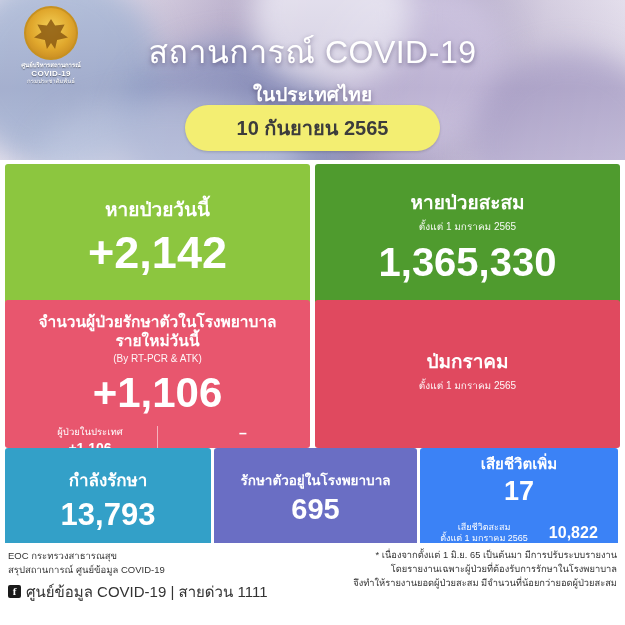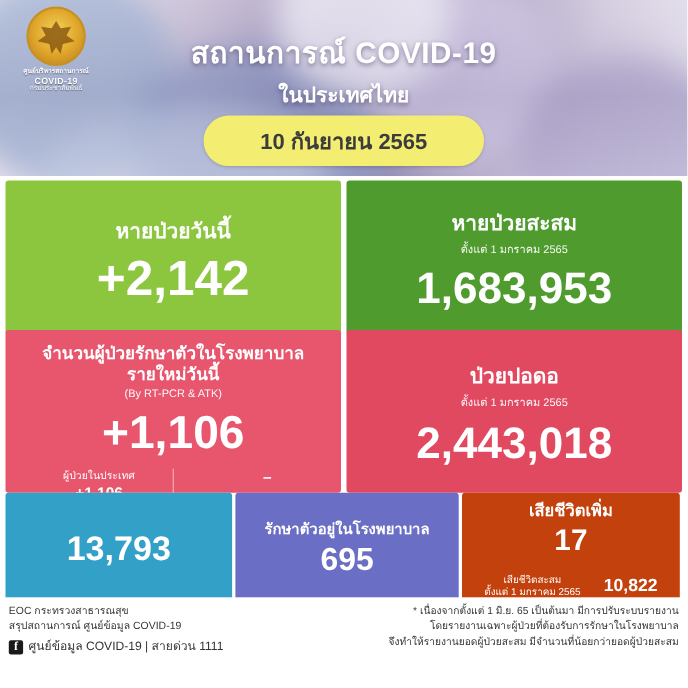--- a/index.html
+++ b/index.html
@@ -59,21 +59,21 @@
   }
   .emblem-t1 { font-size: 6px; color: #ffffff; margin-top: 2px; line-height: 1.15; font-weight: bold; text-shadow: 0 1px 1px rgba(0,0,0,.45); }
   .emblem-t2 { font-size: 8px; color: #ffffff; font-weight: bold; letter-spacing: .3px; text-shadow: 0 1px 1px rgba(0,0,0,.45); }
   .emblem-t3 { font-size: 6px; color: #ffffff; line-height: 1.2; text-shadow: 0 1px 1px rgba(0,0,0,.45); }
 
   .hdr-title {
     position: absolute; left: 0; right: 0; top: 26px;
     text-align: center; z-index: 4;
   }
   .hdr-title .l1 {
-    font-size: 27px; font-weight: bold; color: #ffffff;
+    font-size: 32px; font-weight: normal; color: #ffffff;
     letter-spacing: .5px;
     text-shadow: 0 2px 5px rgba(60,50,90,.55);
   }
   .hdr-title .l2 {
     font-size: 19px; font-weight: bold; color: #ffffff;
     margin-top: 2px;
     text-shadow: 0 2px 5px rgba(60,50,90,.55);
   }
   .date-pill {
     position: absolute; left: 50%; transform: translateX(-50%);
@@ -172,21 +172,21 @@
     margin: 0 3px 3px 0;
     border-radius: 3px;
     display: flex; flex-direction: column;
     align-items: center; justify-content: center;
   }
   .pneumonia .c-title { font-size: 13.5px; line-height: 1.3; text-align: center; }
   .pneumonia .c-big { font-size: 29px; margin-top: 5px; }
 
   .deaths {
     width: 198px; height: 100px;
-    background: #c2410c;
+    background: #3b82f6;
     margin: 0 5px 3px 0;
     border-radius: 3px;
     display: flex; flex-direction: column;
     align-items: center; justify-content: center;
   }
   .deaths .c-title { font-size: 15px; }
   .deaths .c-big { font-size: 27px; margin-top: 2px; }
   .deaths-total-row { display: flex; align-items: center; justify-content: center; gap: 21px; margin-top: 17px; }
   .deaths-total-row .lbl { font-size: 9px; color: #ffffff; line-height: 1.25; text-align: center; }
   .deaths-total-row .val { font-size: 16px; font-weight: bold; color: #ffffff; }
@@ -200,21 +200,21 @@
     padding: 6px 8px 4px 8px;
   }
   .f-left { font-size: 9.5px; color: #333333; line-height: 1.45; }
   .f-social { display: flex; align-items: center; gap: 5px; margin-top: 4px; }
   .fb-icon {
     width: 13px; height: 13px; border-radius: 2px;
     background: #1a1a1a; color: #ffffff;
     font-size: 11px; font-weight: bold; line-height: 13px;
     text-align: center; font-family: "Liberation Serif", serif;
   }
-  .f-social-text { font-size: 11px; color: #333333; }
+  .f-social-text { font-size: 15px; color: #333333; }
   .f-right { font-size: 9.3px; color: #333333; line-height: 1.5; text-align: right; max-width: 330px; }
 </style>
 </head>
 <body>
 
 <div id="page">
 
   <div class="header">
     <div class="hdr-blob hdr-b1"></div>
     <div class="hdr-blob hdr-b2"></div>
@@ -242,21 +242,21 @@
   <div class="grid">
 
     <div class="row r1">
       <div class="cell recovered-today">
         <div class="c-title">หายป่วยวันนี้</div>
         <div class="c-big">+2,142</div>
       </div>
       <div class="cell recovered-total">
         <div class="c-title">หายป่วยสะสม</div>
         <div class="c-sub">ตั้งแต่ 1 มกราคม 2565</div>
-        <div class="c-big">1,683,953</div>
+        <div class="c-big">1,365,330</div>
       </div>
     </div>
 
     <div class="row r2">
       <div class="cell new-cases">
         <div class="c-title">จำนวนผู้ป่วยรักษาตัวในโรงพยาบาล</div>
         <div class="c-title">รายใหม่วันนี้</div>
         <div class="c-sub">(By RT-PCR &amp; ATK)</div>
         <div class="c-big">+1,106</div>
         <div class="nc-split">
@@ -264,28 +264,28 @@
             <div class="lbl">ผู้ป่วยในประเทศ</div>
             <div class="val">+1,106</div>
           </div>
           <div class="nc-div"></div>
           <div class="nc-half">
             <div class="val">–</div>
           </div>
         </div>
       </div>
       <div class="cell total-cases">
-        <div class="c-title">ป่วยปอดอ</div>
+        <div class="c-title">ป่มกราคม</div>
         <div class="c-sub">ตั้งแต่ 1 มกราคม 2565</div>
-        <div class="c-big">2,443,018</div>
       </div>
     </div>
 
     <div class="row r3">
       <div class="cell treating">
+        <div class="c-title">กำลังรักษา</div>
         <div class="c-big">13,793</div>
       </div>
       <div class="cell pneumonia">
         <div class="c-title">รักษาตัวอยู่ในโรงพยาบาล</div>
         <div class="c-big">695</div>
       </div>
       <div class="cell deaths">
         <div class="c-title">เสียชีวิตเพิ่ม</div>
         <div class="c-big">17</div>
         <div class="deaths-total-row">

